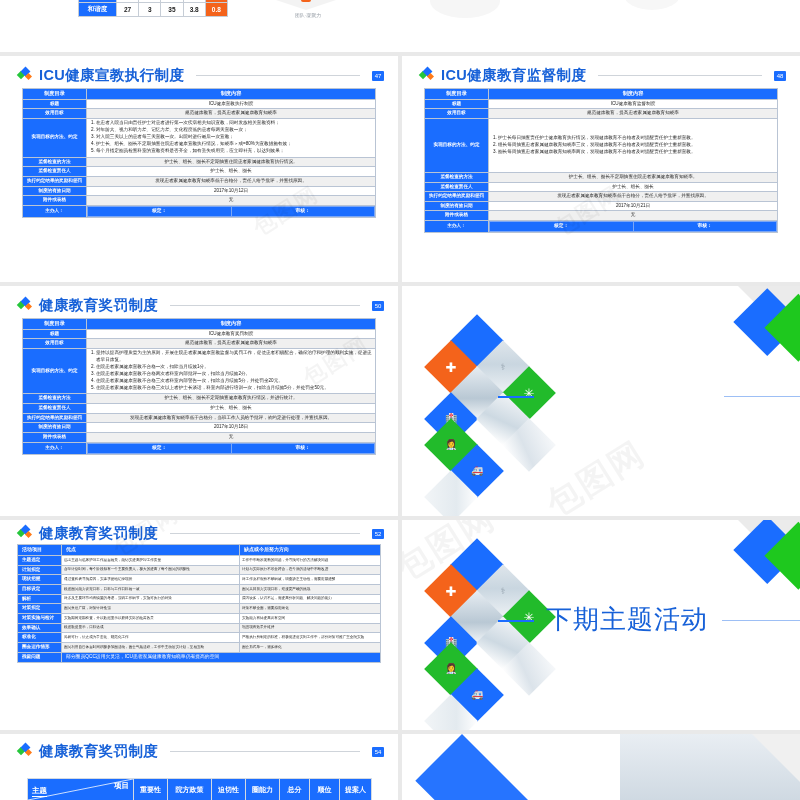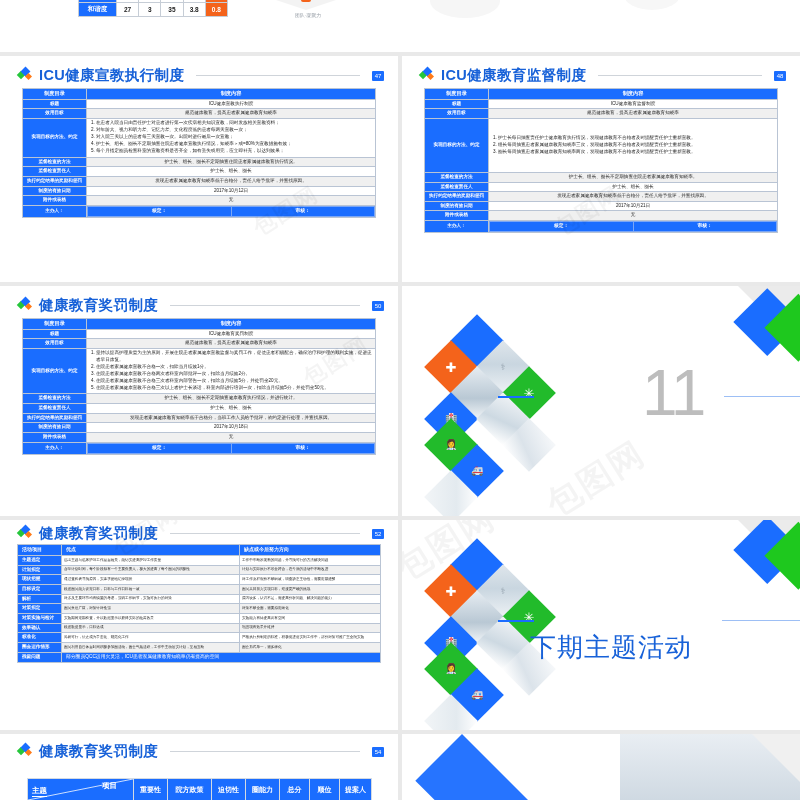--- a/index.html
+++ b/index.html
@@ -150,21 +150,21 @@
     background: #f4631b; border-radius: 2px; color:#fff; font-size:7px; line-height:10px; text-align:center;}
   .chev .cl { position: absolute; left: 8px; top: 14px; font-size: 5px; color: #9aa1a9; width: 60px; text-align: center; }
 
   
   .mx { position: absolute; border-collapse: collapse; table-layout: fixed; font-size: 7px; }
   .mx td { border: 0.6px solid #d3dae3; background: #1a6dff; color: #fff;
            text-align: center; font-weight: bold; padding: 3px 0; }
   .mx td.diagcell { position: relative; background: #1a6dff; padding: 0; height: 22px; }
   .mx td.diagcell .d1 { position: absolute; left: 4px; bottom: 3px; font-size: 7.5px;
       border-bottom: 1px solid #fff; padding-bottom: 0px; }
-  .mx td.diagcell .d2 { position: absolute; right: 16px; top: 2px; font-size: 7.5px; }
+  .mx td.diagcell .d2 { position: absolute; right: 4px; top: 2px; font-size: 7.5px; }
   .mx td.diagcell .slash { position: absolute; left: 0; top: 0; width: 100%; height: 100%; }
 
   
   .wm {
     position: absolute; color: rgba(0,0,0,0.045);
     font-size: 34px; font-weight: bold; white-space: nowrap;
     transform: rotate(-32deg); pointer-events: none; letter-spacing: 2px;
   }
   .wm.s { font-size: 22px; }
 </style>
@@ -473,21 +473,20 @@
         <div class="dia green" style="left:6px; top:122px;">
             <span style="font-size:10px;">👩‍⚕</span>
           </div>
         <div class="dia blue" style="left:32px; top:148px;">
             <span style="font-size:10px;">🚑</span>
           </div>
         <div class="dia photo p5" style="left:6px; top:174px;"></div>
       </div>
 
       <div class="sec-line" style="left:96px; top:110px; width:36px;"></div>
-      <div class="sec-num" style="left:240px; top:75px;">11</div>
       <div class="sec-line right" style="left:322px; top:110px; width:76px;"></div>
 
       <div class="sec-badge" style="left:338px; top:6px; width:80px; height:80px;">
         <div class="b1"></div>
         <div class="b2"></div>
       </div>
 
       <div class="wm" style="left:140px;top:170px;">包图网</div>
     </div>
   </div>
@@ -602,21 +601,21 @@
         <div class="dia green" style="left:6px; top:122px;">
             <span style="font-size:10px;">👩‍⚕</span>
           </div>
         <div class="dia blue" style="left:32px; top:148px;">
             <span style="font-size:10px;">🚑</span>
           </div>
         <div class="dia photo p5" style="left:6px; top:174px;"></div>
       </div>
 
       <div class="sec-line" style="left:96px; top:100px; width:36px;"></div>
-      <div class="sec-title" style="left:128px; top:82px;margin-top:28px;">下期主题活动</div>
+      <div class="sec-title" style="left:144px; top:82px;">下期主题活动</div>
       <div class="sec-line right" style="left:320px; top:100px; width:78px;"></div>
 
       <div class="sec-badge" style="left:338px; top:0px; width:80px; height:80px;">
         <div class="b1"></div>
         <div class="b2"></div>
       </div>
 
       <div class="wm" style="left:-10px;top:0px;">包图网</div>
     </div>
   </div>

